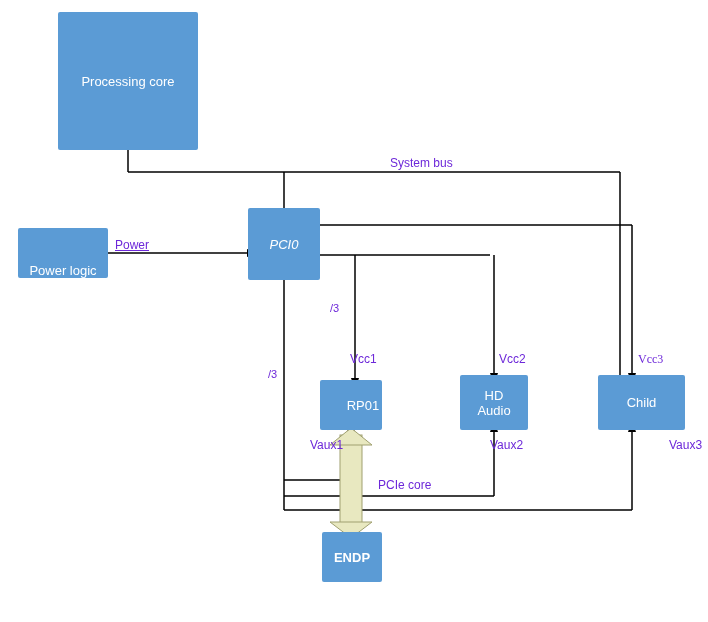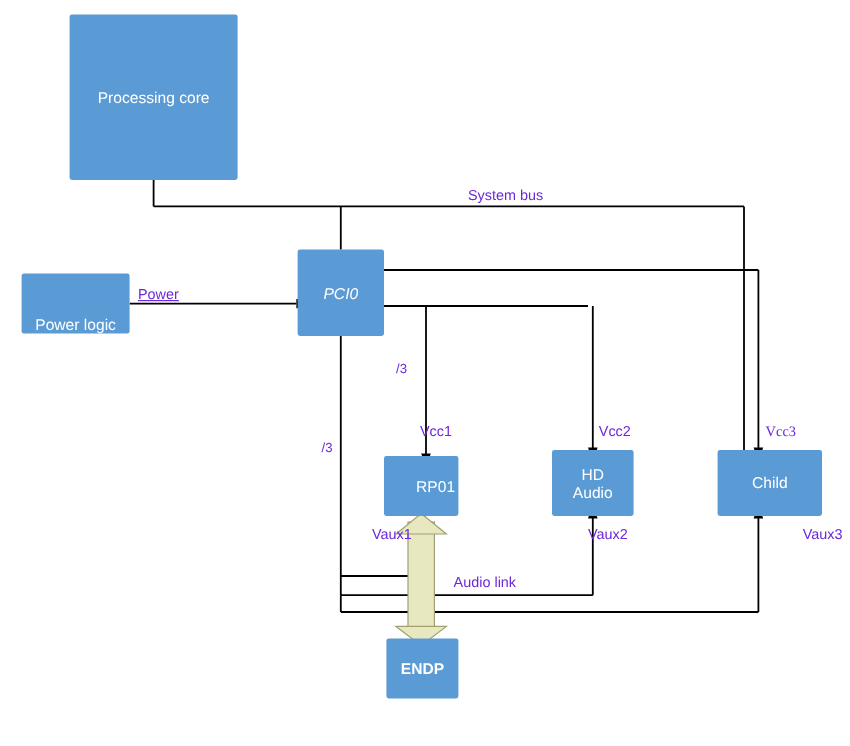--- a/index.html
+++ b/index.html
@@ -149,15 +149,15 @@
   <div class="label" style="left:499px; top:352px;text-align:center;">Vcc2</div>
 
   <div class="label" style="left:638px; top:352px;font-family:Liberation Serif, serif;">Vcc3</div>
 
   <div class="label" style="left:310px; top:438px;">Vaux1</div>
 
   <div class="label" style="left:450px; top:438px;margin-left:40px;">Vaux2</div>
 
   <div class="label" style="left:638px; top:438px;margin-left:31px;">Vaux3</div>
 
-  <div class="label" style="left:378px; top:478px;">Audio link</div>
+  <div class="label" style="left:378px; top:478px;">PCIe core</div>
 
 </div>
 
 </body></html>

